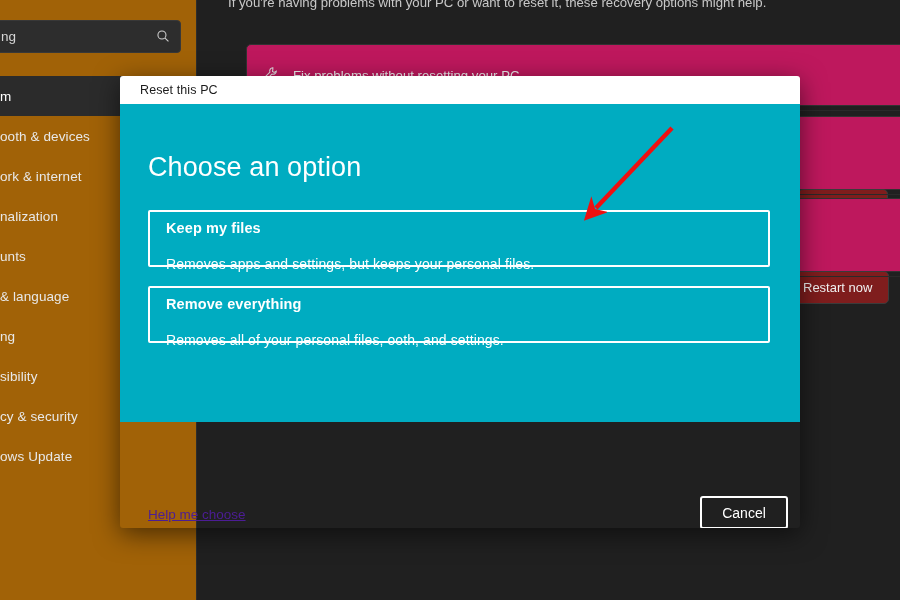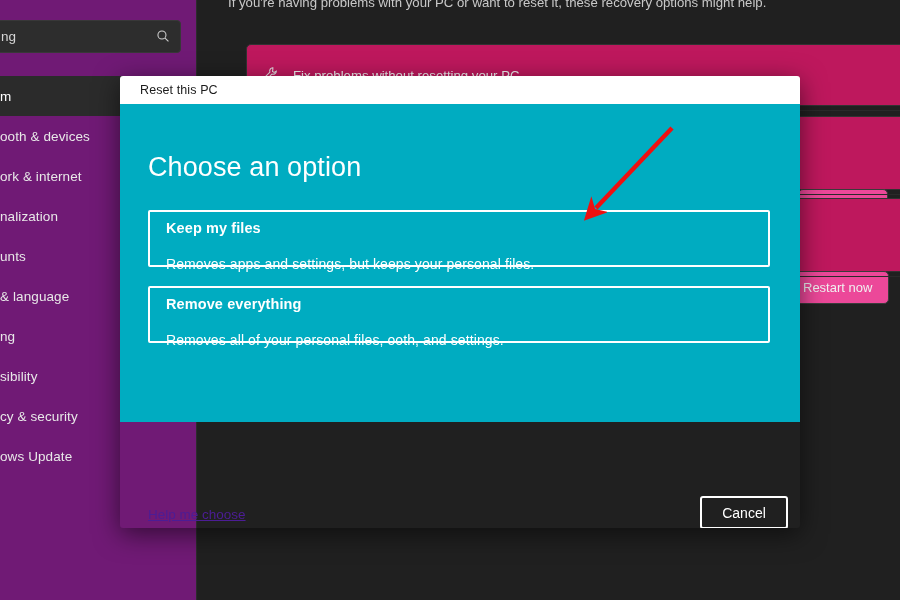--- a/index.html
+++ b/index.html
@@ -11,21 +11,21 @@
   }
 
   #screen { position:relative; width:900px; height:600px; background:#202020; }
 
   
   .settings-window{ position:absolute; inset:0; background:#202020; display:flex; }
 
   
   .sidebar{
     position:absolute; left:0; top:0; width:197px; height:600px;
-    background:#701a75; border-right:1px solid #2c2c2c;
+    background:#a16207; border-right:1px solid #2c2c2c;
   }
   .search-box{
     position:absolute; left:-14px; top:20px; width:195px; height:33px;
     background:#2d2d2d; border:1px solid #383838; border-radius:4px;
     display:flex; align-items:center; padding:0 10px 0 14px;
   }
   .search-input-text{
     flex:1; color:#d6d6d6; font-size:13.5px; letter-spacing:.1px;
   }
   .search-icon{ color:#cfcfcf; font-size:14px; line-height:1; }
@@ -58,21 +58,21 @@
   }
   .card-a{ top:44px; height:62px; }
   .card-b{ top:116px; height:74px; }
   .card-c{ top:198px; height:74px; }
 
   .card-icon{ width:30px; color:#e4e4e4; font-size:15px; flex:0 0 30px; }
   .card-title{ color:#f0f0f0; font-size:13.2px; }
 
   .pill-btn{
     position:absolute; height:33px; padding:0 16px;
-    background:#ec4899; border:1px solid #3b3b3b; border-radius:5px;
+    background:#7f1d1d; border:1px solid #3b3b3b; border-radius:5px;
     color:#f0f0f0; font-size:13px;
     display:flex; align-items:center; justify-content:center;
   }
   .btn-reset{ left:600px; top:189px; }
   .btn-restart{ left:588px; top:271px; }
 
   .divider{
     position:absolute; left:0; right:0; height:1px; background:#2a2a2a;
   }
 

